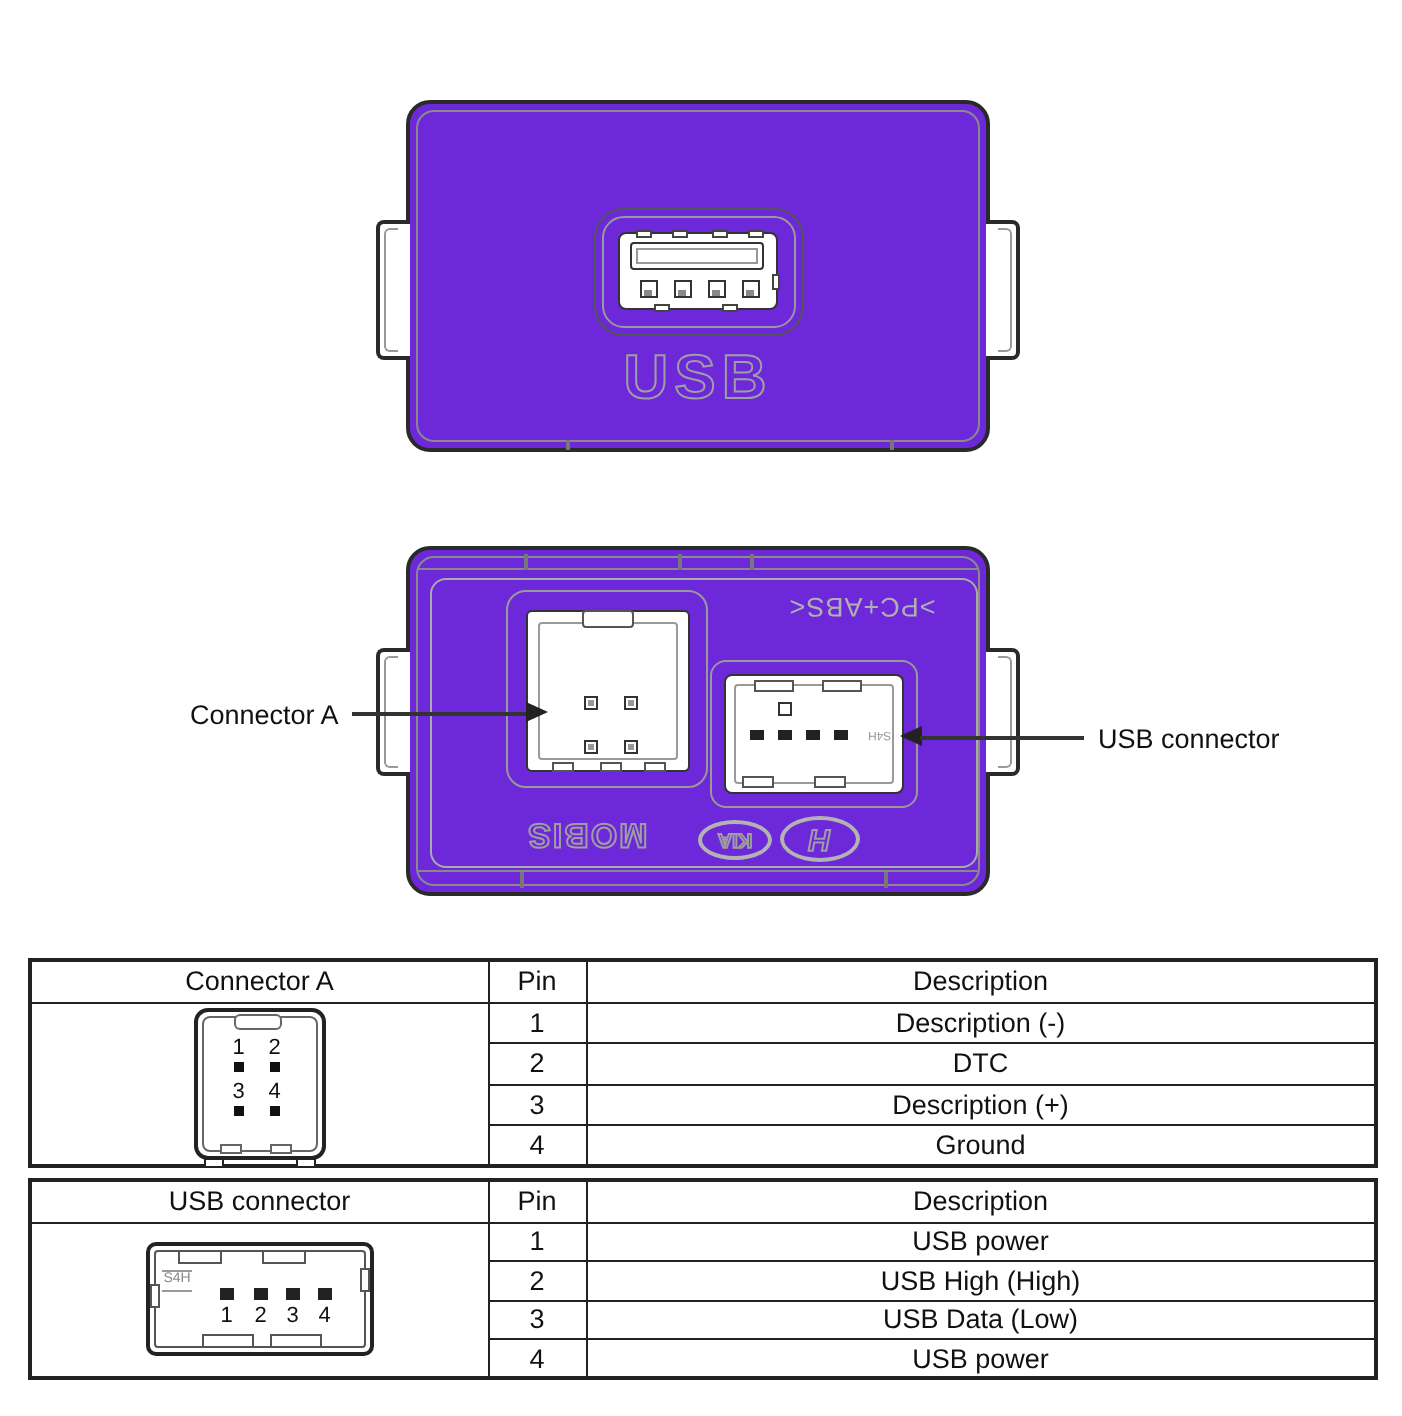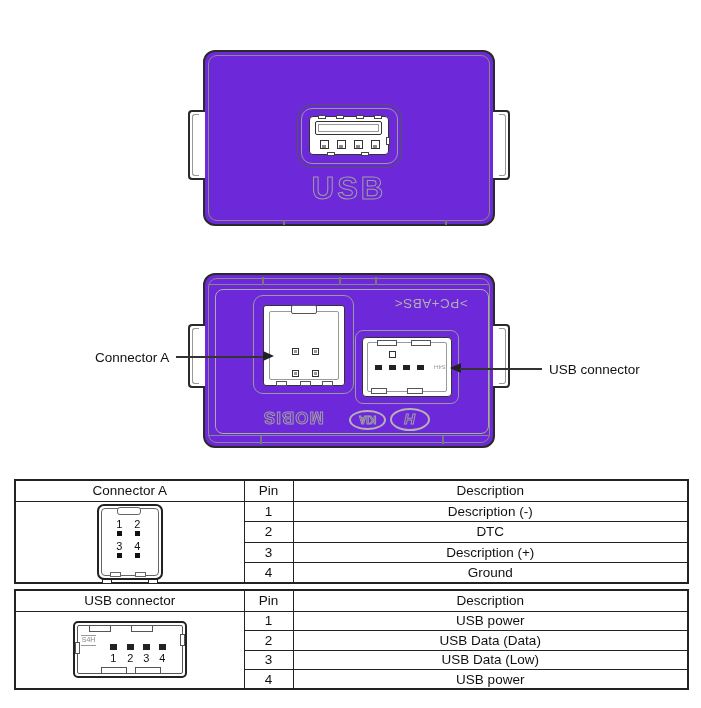--- a/index.html
+++ b/index.html
@@ -241,21 +241,21 @@
           <div class="mU-num" style="left:53px;">2</div>
           <div class="mU-num" style="left:69px;">3</div>
           <div class="mU-num" style="left:85px;">4</div>
         </div>
       </td>
       <td>1</td>
       <td>USB power</td>
     </tr>
     <tr style="height:19.5px;">
       <td>2</td>
-      <td>USB Data (Data)</td>
+      <td>USB High (High)</td>
     </tr>
     <tr style="height:19.5px;">
       <td>3</td>
       <td>USB Data (Low)</td>
     </tr>
     <tr style="height:19.5px;">
       <td>4</td>
       <td>USB power</td>
     </tr>
   </tbody>

